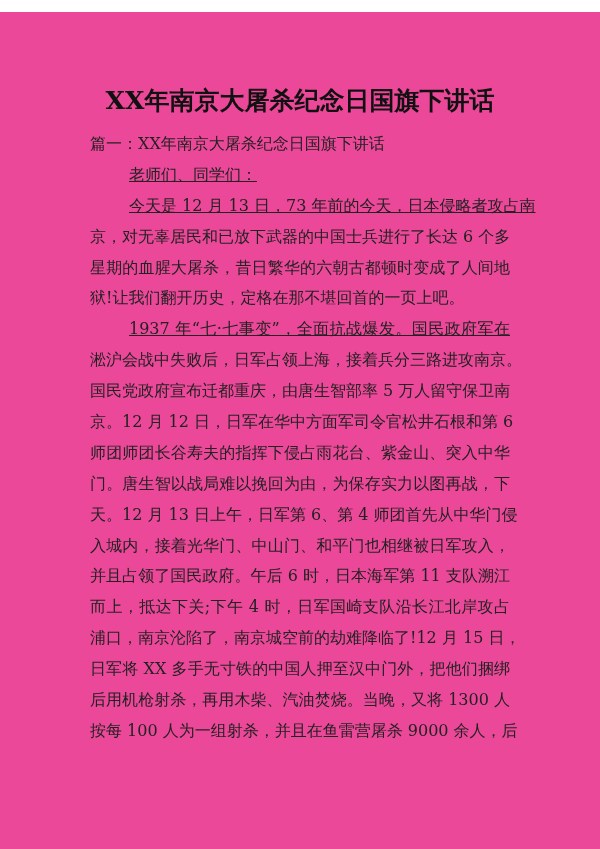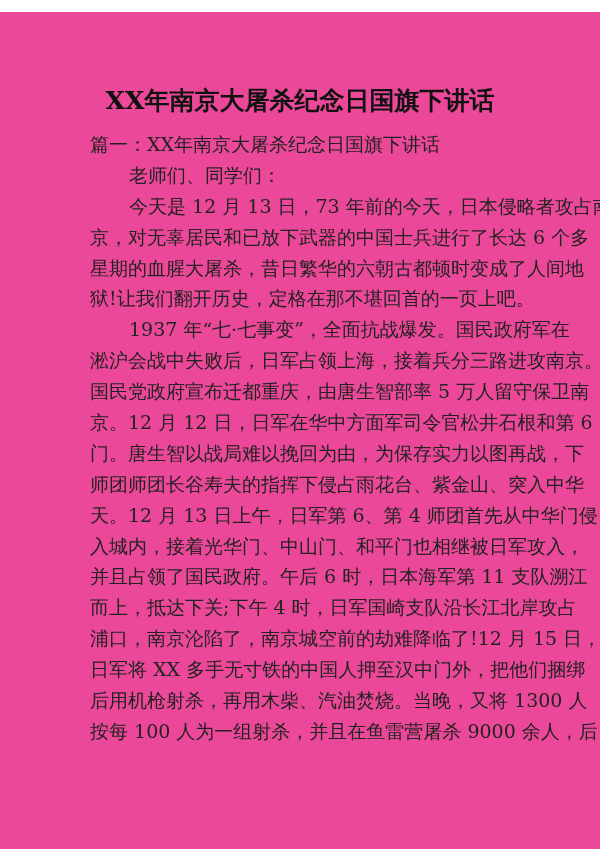--- a/index.html
+++ b/index.html
@@ -37,31 +37,32 @@
   }
   .body-text {
     position: absolute;
     left: 90px;
     top: 117px;
     width: 420px;
   }
   .line {
     height: 30.9px;
     line-height: 30.9px;
-    font-size: 19px;
+    font-size: 16px;
     white-space: nowrap;
     text-align: justify;
     text-align-last: justify;
     color: #222222;
   }
   .line.last {
     text-align-last: left;
   }
   .line.indent {
     padding-left: 39px;
+    text-decoration: underline;
   }
   .line.subtitle {
     text-align-last: left;
   }
 </style>
 </head>
 <body>
 
 <div class="page">
 
@@ -78,22 +79,22 @@
       <div class="line">京，对无辜居民和已放下武器的中国士兵进行了长达 6 个多</div>
       <div class="line">星期的血腥大屠杀，昔日繁华的六朝古都顿时变成了人间地</div>
       <div class="line last">狱!让我们翻开历史，定格在那不堪回首的一页上吧。</div>
     </div>
 
     <div>
       <div class="line indent">1937 年“七·七事变”，全面抗战爆发。国民政府军在</div>
       <div class="line">淞沪会战中失败后，日军占领上海，接着兵分三路进攻南京。</div>
       <div class="line">国民党政府宣布迁都重庆，由唐生智部率 5 万人留守保卫南</div>
       <div class="line">京。12 月 12 日，日军在华中方面军司令官松井石根和第 6</div>
+      <div class="line">师团师团长谷寿夫的指挥下侵占雨花台、紫金山、突入中华</div>
       <div class="line">门。唐生智以战局难以挽回为由，为保存实力以图再战，下</div>
-      <div class="line">师团师团长谷寿夫的指挥下侵占雨花台、紫金山、突入中华</div>
       <div class="line">天。12 月 13 日上午，日军第 6、第 4 师团首先从中华门侵</div>
       <div class="line">入城内，接着光华门、中山门、和平门也相继被日军攻入，</div>
       <div class="line">并且占领了国民政府。午后 6 时，日本海军第 11 支队溯江</div>
       <div class="line">而上，抵达下关;下午 4 时，日军国崎支队沿长江北岸攻占</div>
       <div class="line">浦口，南京沦陷了，南京城空前的劫难降临了!12 月 15 日，</div>
       <div class="line">日军将 XX 多手无寸铁的中国人押至汉中门外，把他们捆绑</div>
       <div class="line">后用机枪射杀，再用木柴、汽油焚烧。当晚，又将 1300 人</div>
       <div class="line">按每 100 人为一组射杀，并且在鱼雷营屠杀 9000 余人，后</div>
     </div>
 

